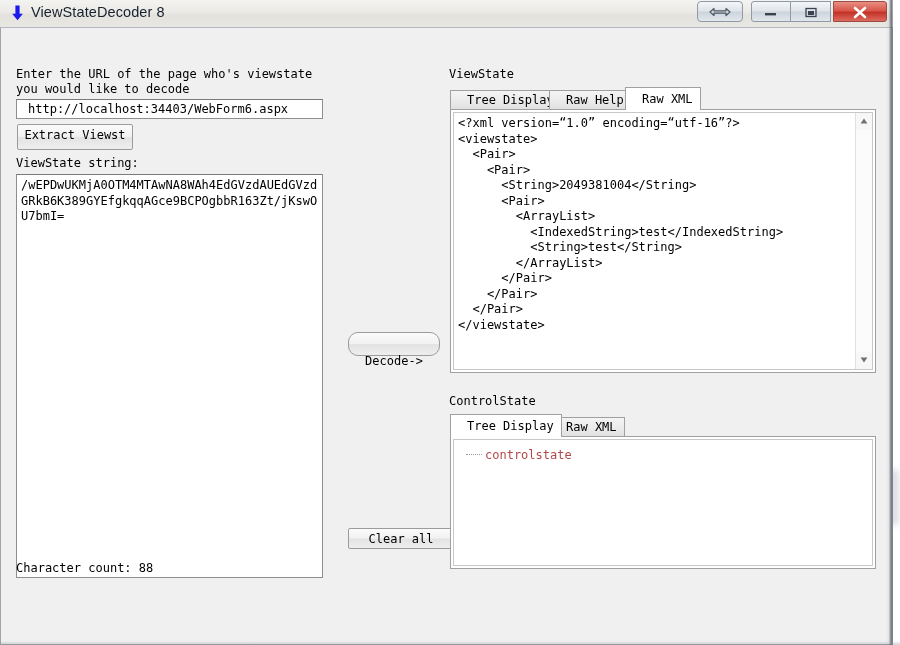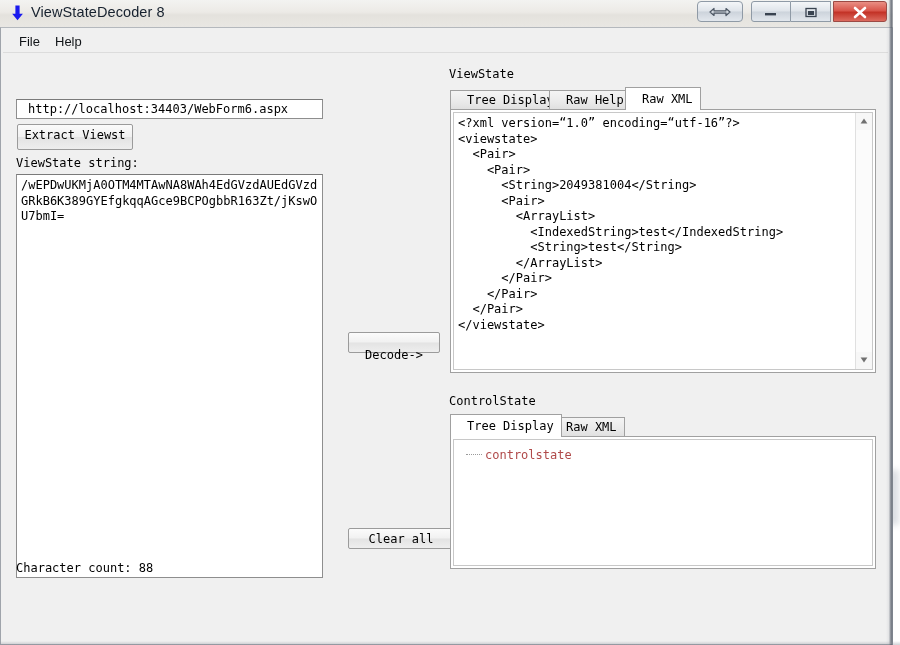--- a/index.html
+++ b/index.html
@@ -340,37 +340,35 @@
           <svg width="18" height="15" viewBox="0 0 18 15">
             <path d="M4 3 L14 12 M14 3 L4 12" stroke="#ffffff" stroke-width="2.6" stroke-linecap="round"></path>
           </svg>
         </div>
       </div>
     </div>
 
     <div class="client">
       <div class="client-inner">
 
-        <div class="menubar">
-          <div class="menu-item menu-file">File</div>
-          <div class="menu-item menu-help">Help</div>
-        </div>
-
+
+        <div class="lbl" style="left:13px; top:37px;">Enter the URL of the page who's viewstate</div>
+        <div class="lbl" style="left:13px; top:52px;">you would like to decode</div>
 
         <input class="textinput" style="left: 13px; top: 69px; width: 307px; height: 20px;" value="http://localhost:34403/WebForm6.aspx">
 
         <div class="btn" style="left:14px; top:94px; width:116px; height:26px; padding-top:4px;">Extract Viewst</div>
 
         <div class="lbl" style="left:13px; top:126px;">ViewState string:</div>
 
         <textarea class="textarea" style="left: 13px; top: 144px; width: 307px; height: 404px;">/wEPDwUKMjA0OTM4MTAwNA8WAh4EdGVzdAUEdGVzdGRkB6K389GYEfgkqqAGce9BCPOgbbR163Zt/jKswOU7bmI=</textarea>
 
         <div class="lbl" style="left:13px; top:531px;">Character count: 88</div>
 
-        <div class="btn" style="left:345px; top:302px; width:92px; height:21px; padding-top:16px;">Decode-&gt;</div>
+        <div class="btn" style="left:345px; top:302px; width:92px; height:21px; padding-top:22px;border-radius:10px;">Decode-&gt;</div>
 
         <div class="btn" style="left:345px; top:498px; width:106px; height:21px; padding-top:4px;">Clear all</div>
 
         <div class="lbl" style="left:446px; top:37px;">ViewState</div>
 
         <div class="tabstrip" style="left:447px; top:57px; width:426px;">
           <div class="tab" style="left:0px;">Tree Display</div>
           <div class="tab" style="left:99px;">Raw Help</div>
           <div class="tab active" style="left:175px;">Raw XML</div>
         </div>

